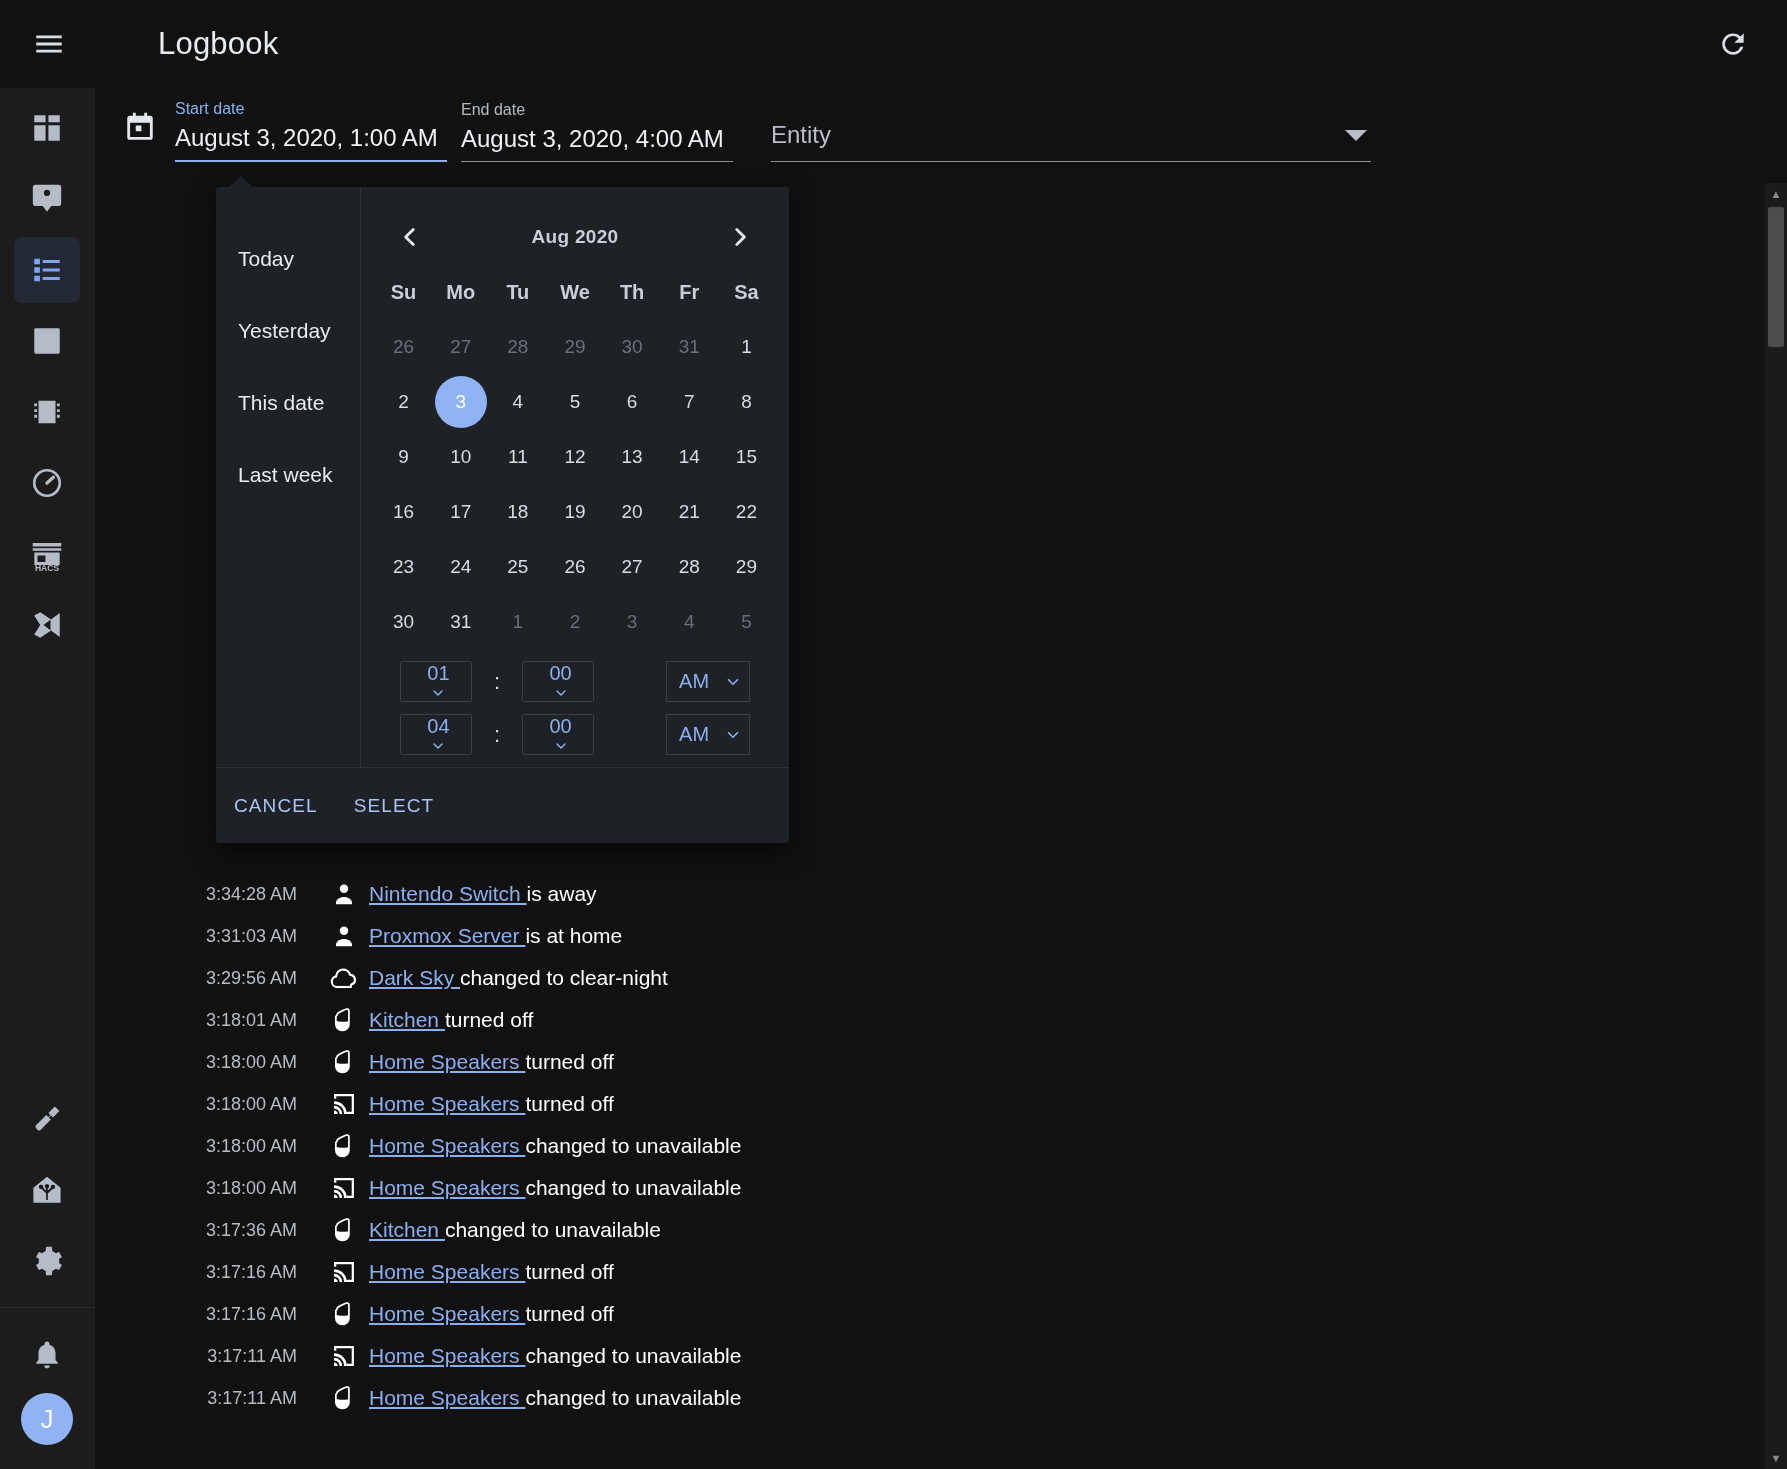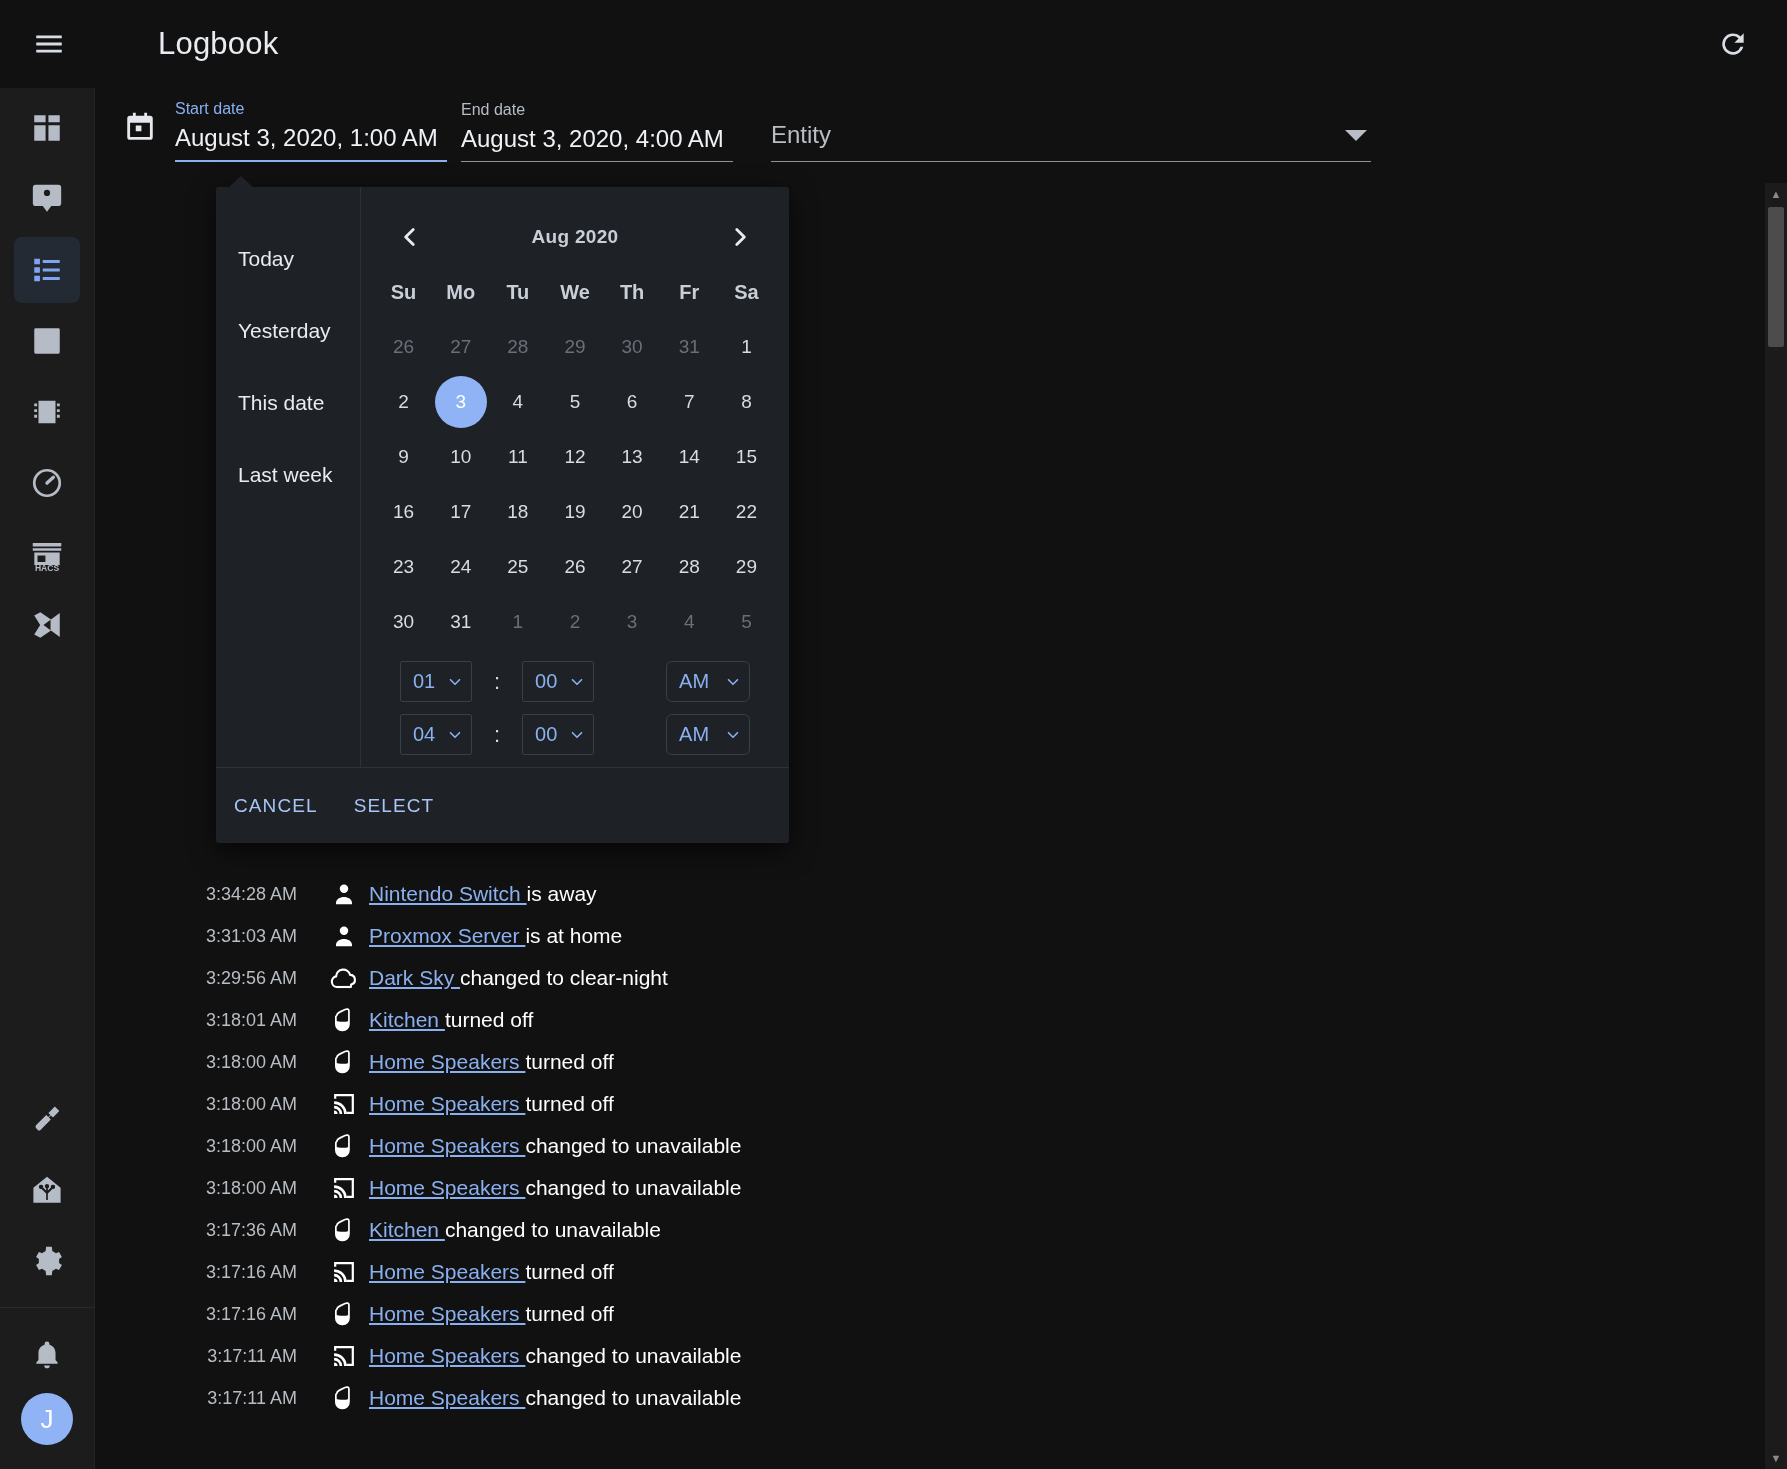--- a/index.html
+++ b/index.html
@@ -131,28 +131,29 @@
   }
   .tsel {
     width: 72px; height: 41px;
     background: #1e2125;
     border: 1px solid #3a3f46;
     border-radius: 2px;
     color: #8ab0f0;
     font-size: 20px;
     display:flex; align-items:center; justify-content:space-between;
     padding: 0 7px 0 12px;
+    flex-direction: column;
   }
   .tsel .chev { color:#8ab0f0; }
   .tcolon { color:#d7dbe1; font-size: 22px; margin: 0 22px; letter-spacing:0; }
   .tampm {
     width: 84px; height: 41px; margin-left: 72px;
     background: #1e2125;
     border: 1px solid #3a3f46;
-    border-radius: 6px;
+    border-radius: 0;
     color: #8ab0f0;
     font-size: 20px;
     display:flex; align-items:center; justify-content:space-between;
     padding: 0 7px 0 12px;
   }
   .picker-actions {
     border-top: 1px solid #2e3238;
     height: 76px; display:flex; align-items:center; justify-content:flex-start;
     padding-right: 16px;
   }

